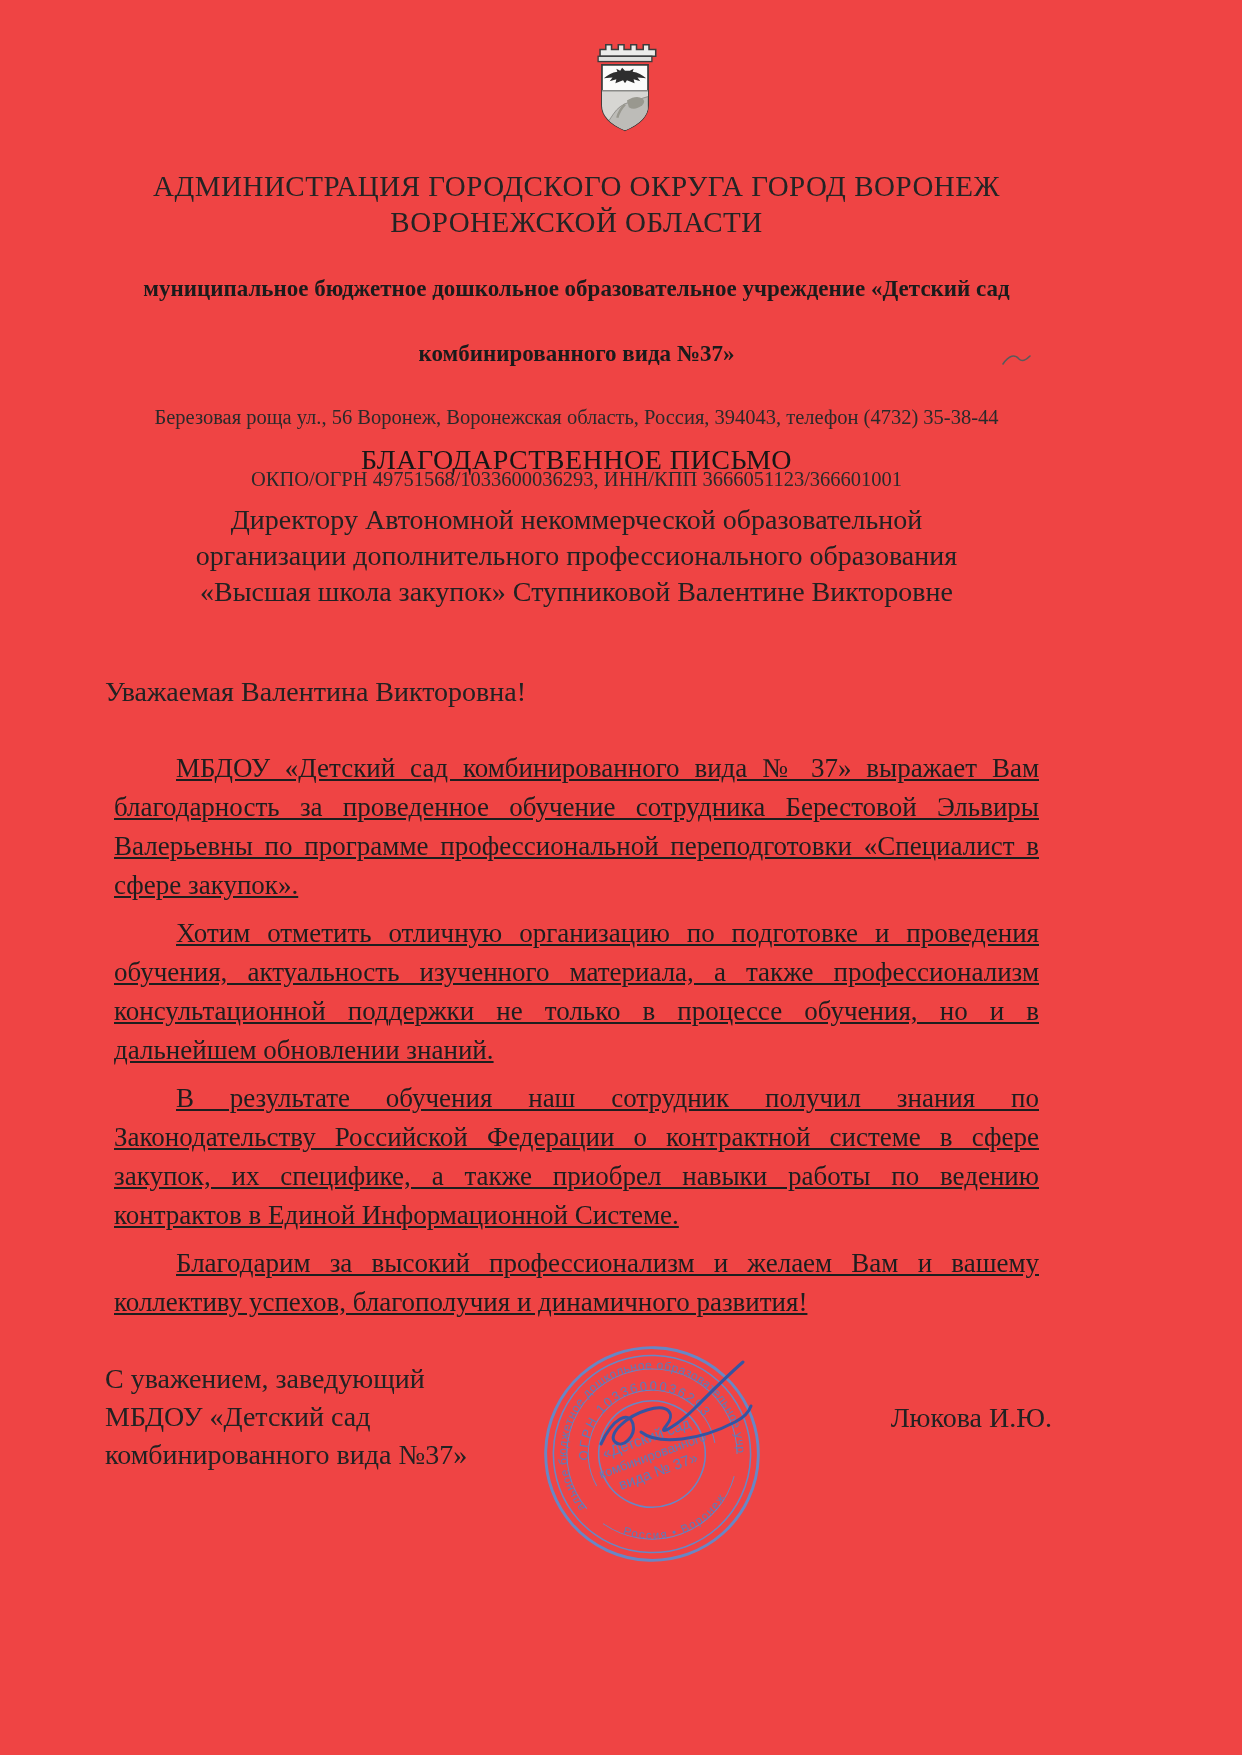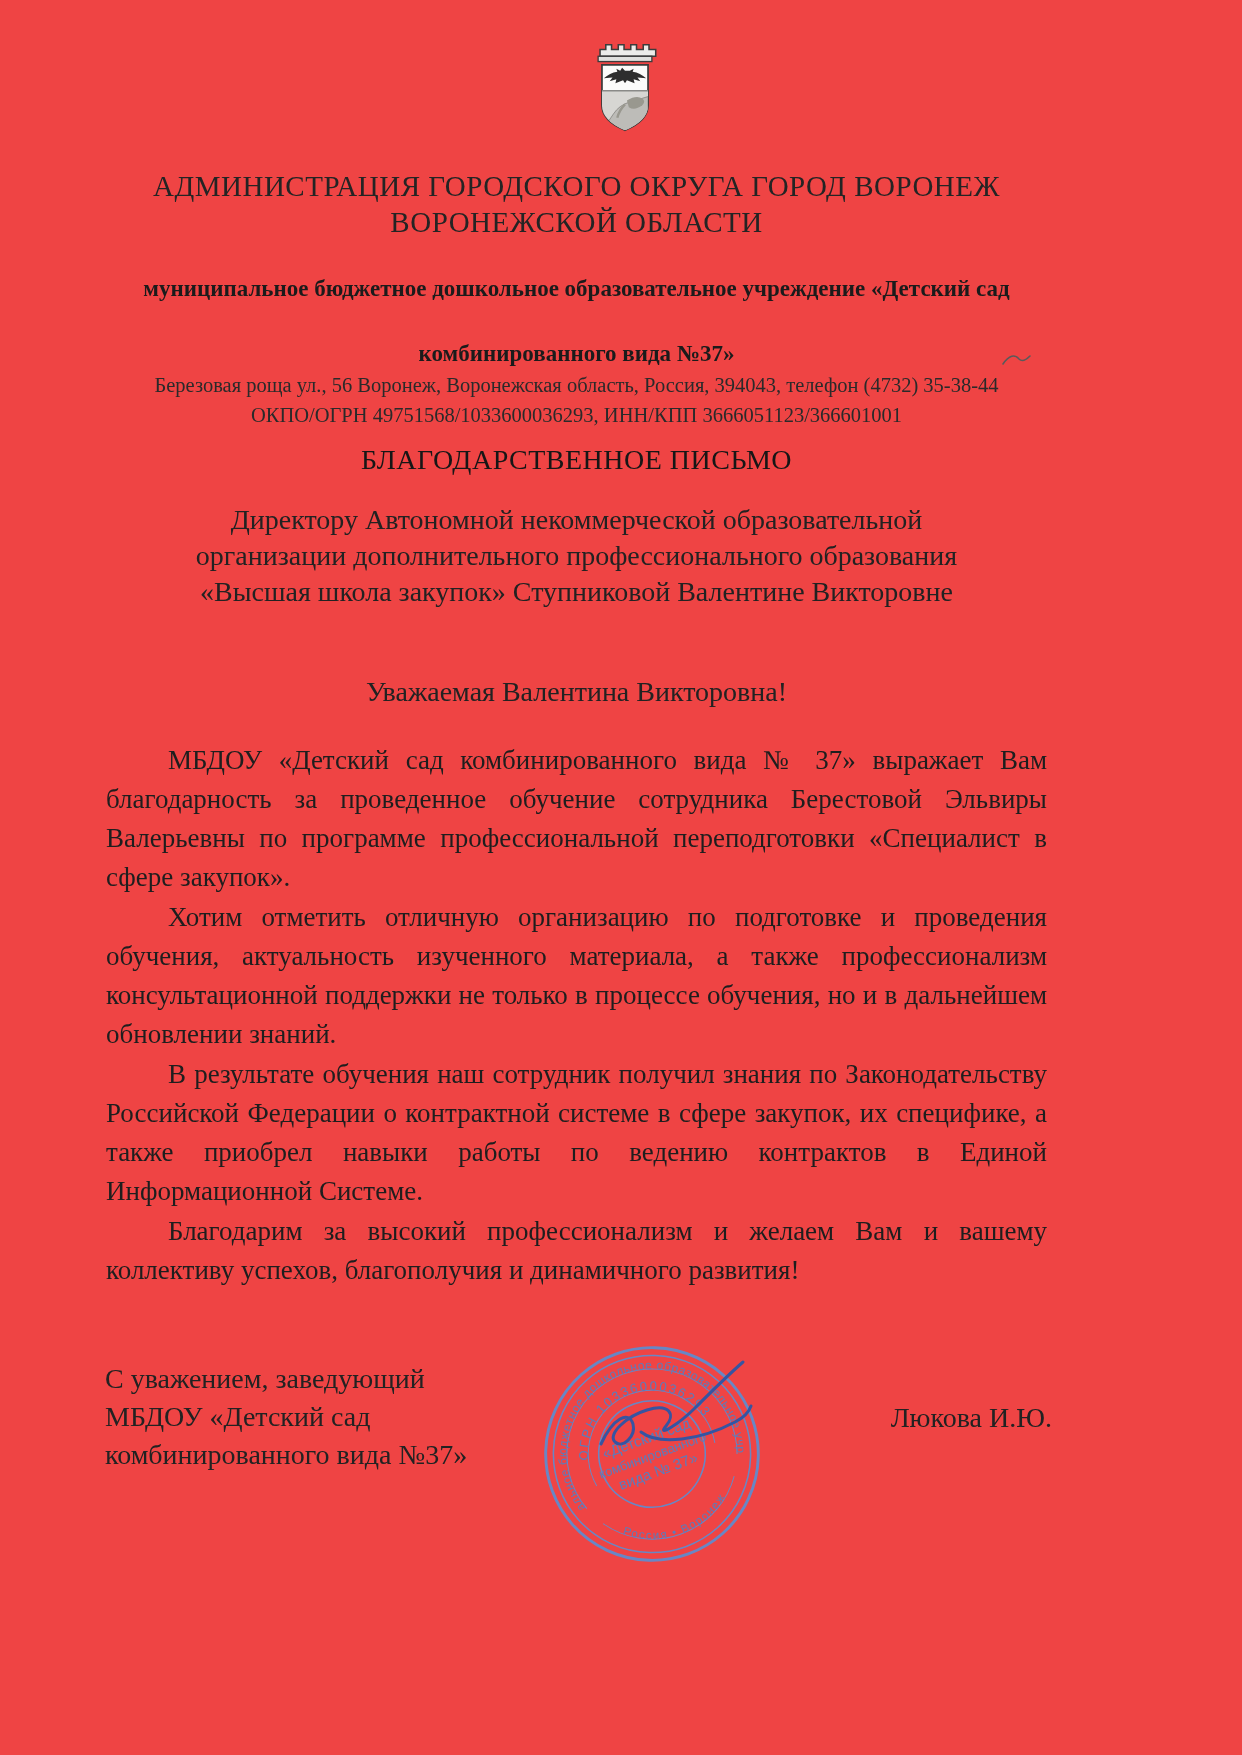--- a/index.html
+++ b/index.html
@@ -11,29 +11,29 @@
     overflow:hidden;
     font-family:"Liberation Serif","DejaVu Serif",serif;
     color:#1f1f1f;
   }
   .abs{position:absolute;}
   
   .emblem{left:577px;top:31px;width:96px;height:112px;}
   .letterhead{left:105px;top:168px;width:943px;text-align:center;}
   .lh-org{font-size:29px;line-height:36px;letter-spacing:.5px;color:#242424;}
   .lh-inst{font-size:23px;line-height:33px;font-weight:bold;color:#1b1b1b;margin-top:32px;}
-  .lh-addr{font-size:20.5px;line-height:30px;color:#2a2a2a;}
+  .lh-addr{font-size:20.5px;line-height:30px;color:#2a2a2a;margin-top:32px;}
   
   .pen-tick{left:1000px;top:350px;width:34px;height:22px;}
   
   .title{left:105px;top:444px;width:943px;text-align:center;font-size:28px;font-weight:normal;letter-spacing:.5px;color:#161616;}
   .addressee{left:105px;top:502px;width:943px;text-align:center;font-size:28px;line-height:36px;color:#222;}
-  .salutation{left:105px;top:676px;width:943px;text-align:center;font-size:28px;color:#222;}
+  .salutation{left:105px;top:676px;width:943px;font-size:28px;color:#222;}
   .body-text{left:105px;top:740px;width:943px;font-size:27px;line-height:39px;text-align:justify;color:#1e1e1e;}
-  .body-text p{margin:1px;text-indent:62px;}
+  .body-text p{margin:9px;text-indent:62px;text-decoration:underline;}
   
   .closing{left:105px;top:1360px;width:460px;font-size:28px;line-height:38px;color:#222;}
   .signatory{left:852px;top:1402px;width:200px;text-align:right;font-size:28px;color:#222;}
   .stamp{left:536px;top:1338px;width:232px;height:232px;opacity:.9;}
   .autograph{left:583px;top:1352px;width:195px;height:125px;}
 </style>
 </head>
 <body>
 
 <div class="page">

